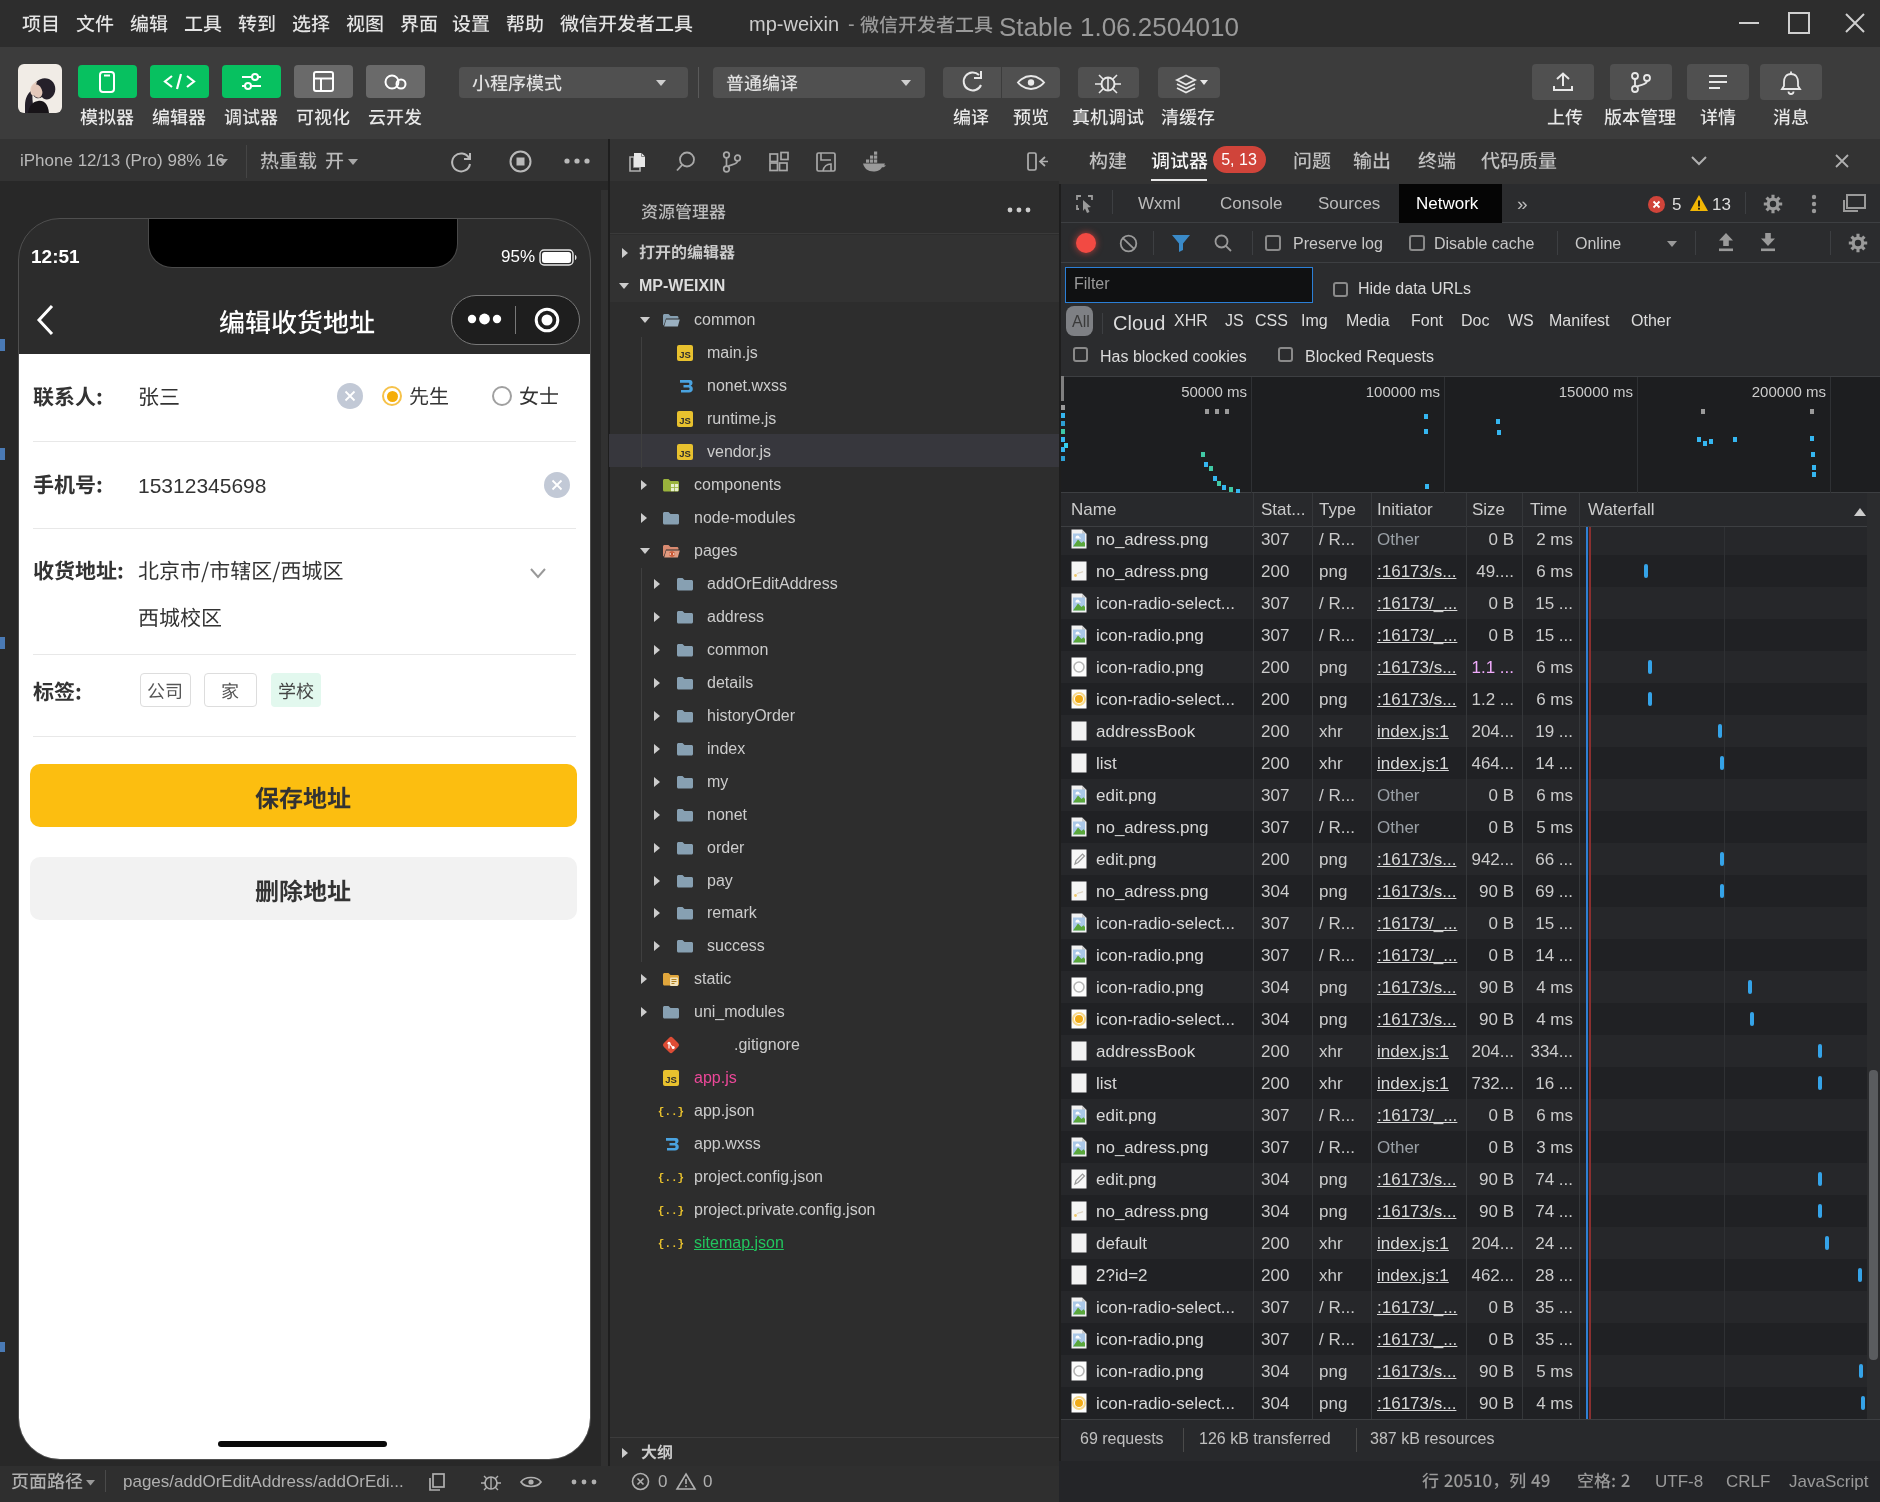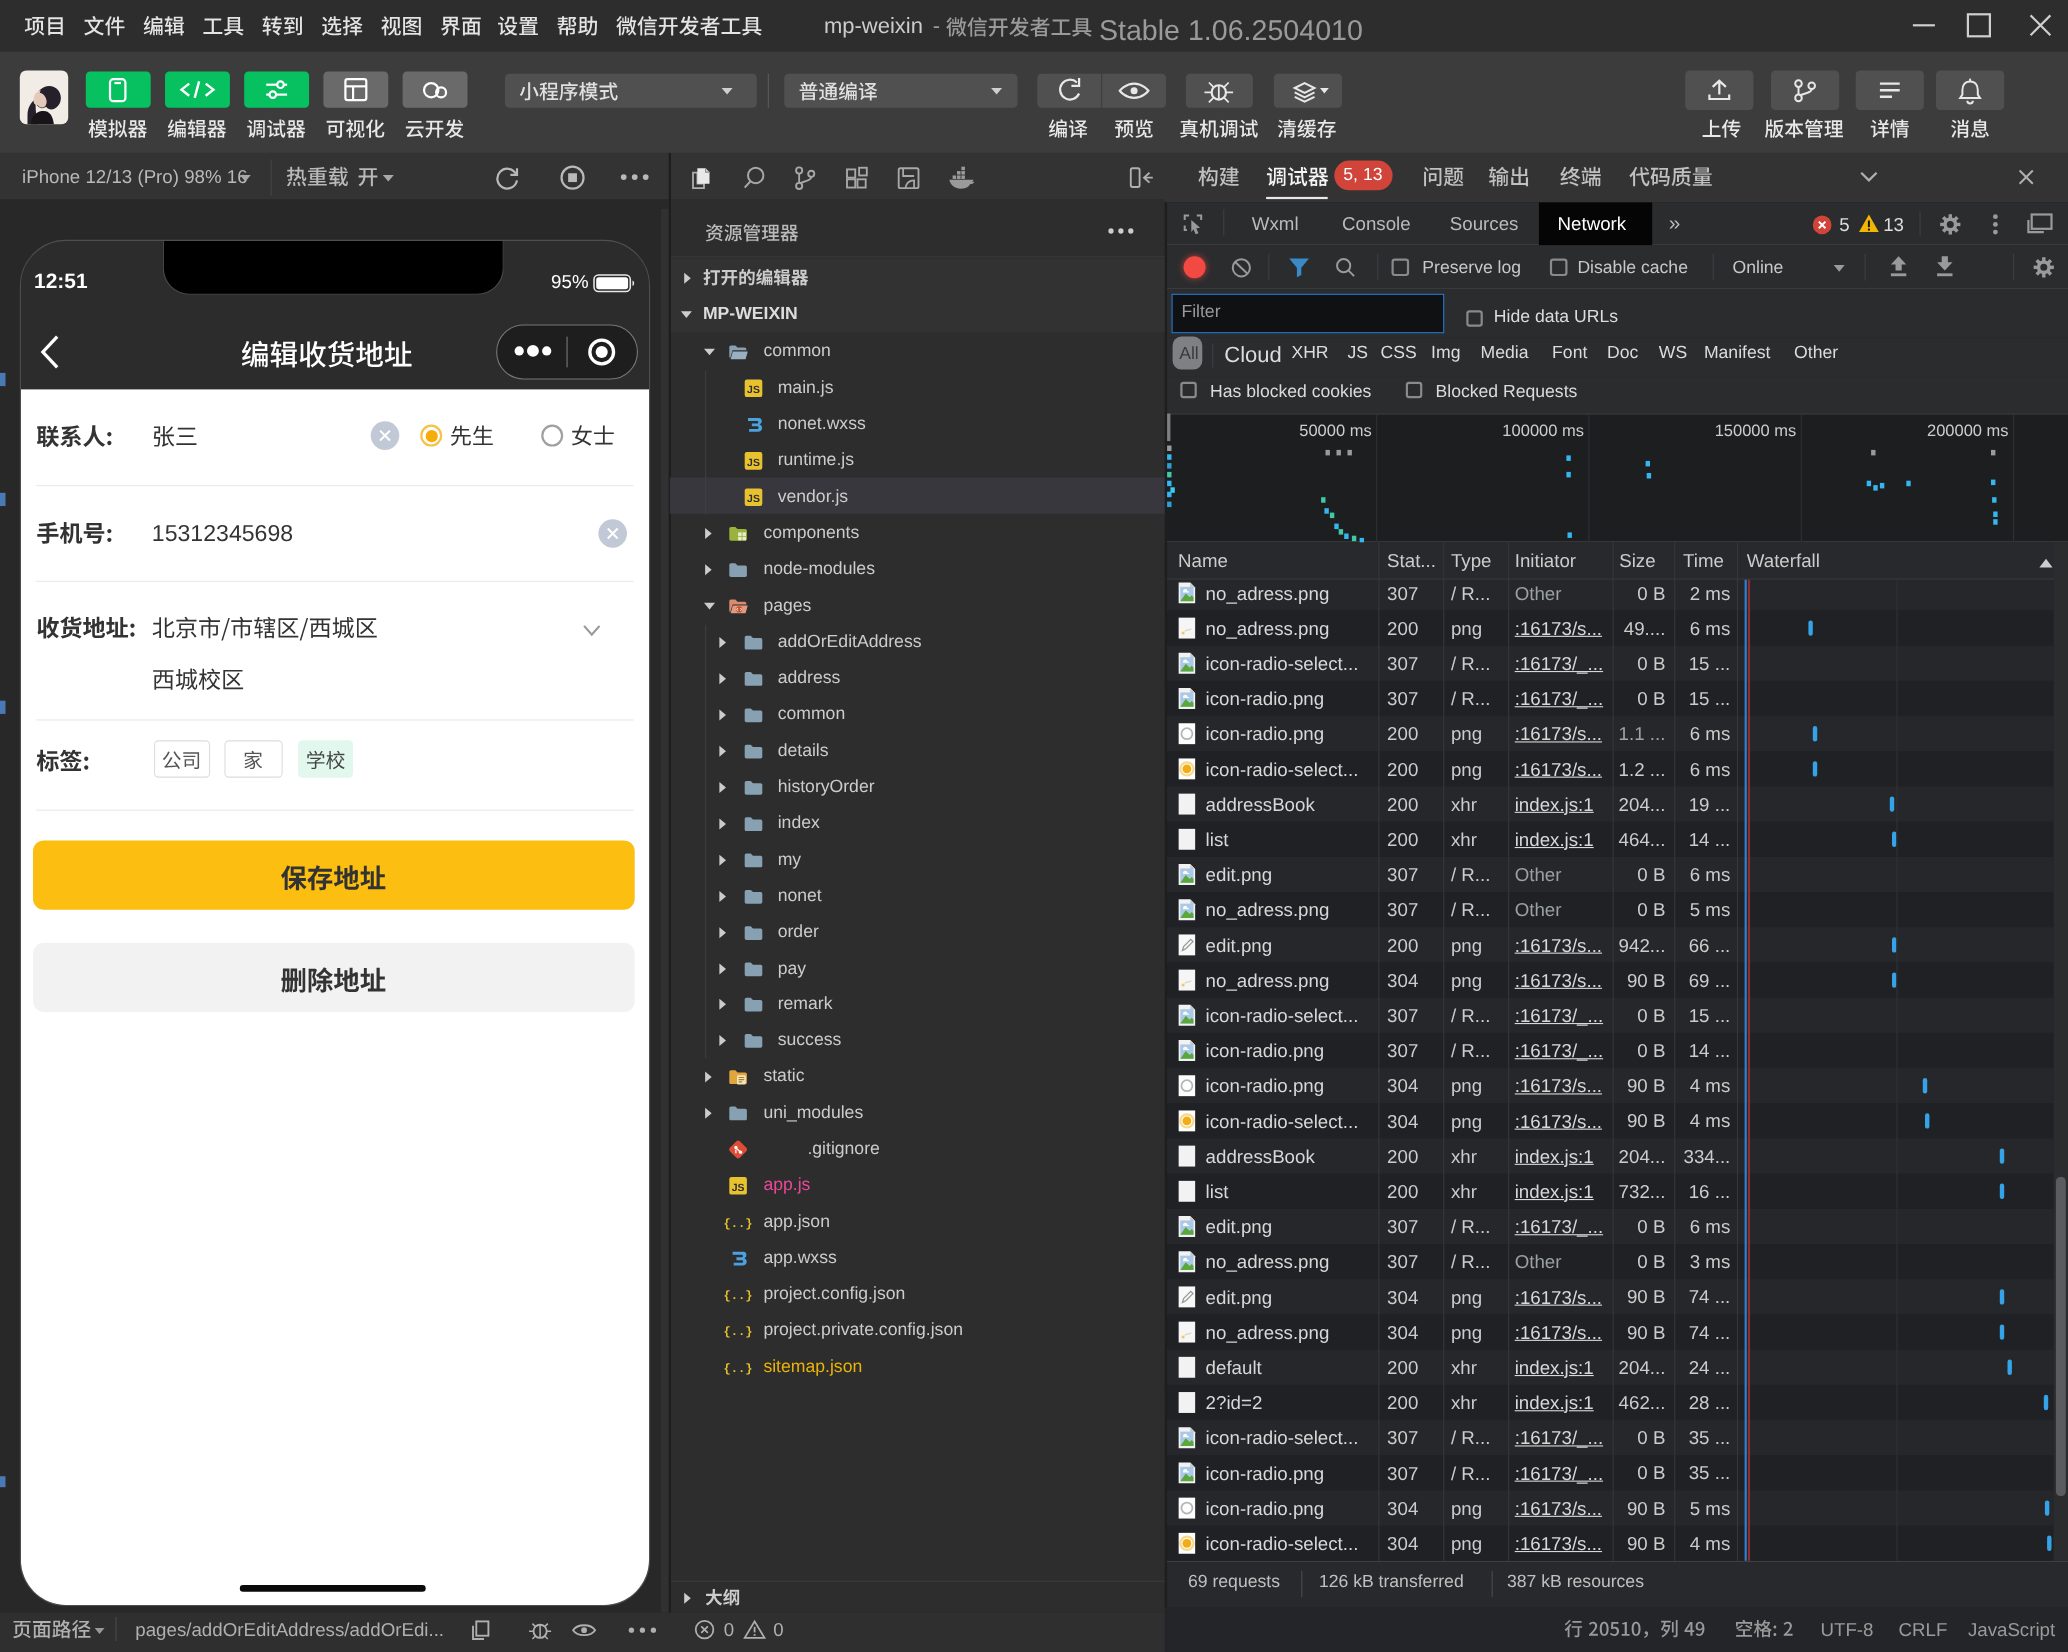--- a/index.html
+++ b/index.html
@@ -846,21 +846,21 @@
       <text x="9" y="13" font-family="Liberation Mono" font-size="11" font-weight="bold" fill="#e8c12e" text-anchor="middle">{..}</text>
     </svg>
     <div class="t" style="left:694px;top:1169px;font-size:16px;color:#cccccc;">project.config.json</div>
     <svg class="ab" style="left:662px;top:1201px;" width="18" height="18" viewBox="0 0 18 18">
       <text x="9" y="13" font-family="Liberation Mono" font-size="11" font-weight="bold" fill="#e8c12e" text-anchor="middle">{..}</text>
     </svg>
     <div class="t" style="left:694px;top:1202px;font-size:16px;color:#cccccc;">project.private.config.json</div>
     <svg class="ab" style="left:662px;top:1234px;" width="18" height="18" viewBox="0 0 18 18">
       <text x="9" y="13" font-family="Liberation Mono" font-size="11" font-weight="bold" fill="#e8c12e" text-anchor="middle">{..}</text>
     </svg>
-    <div class="t" style="left:694px;top:1235px;font-size:16px;color:#eab308;">sitemap.json</div>
+    <div class="t" style="left:694px;top:1235px;font-size:16px;color:#22c55e;text-decoration:underline;">sitemap.json</div>
     <div class="ab" style="left:610px;top:1437px;width:449px;height:1px;background:#3c3c3c;"></div>
     <svg class="ab" style="left:620px;top:1447px;" width="10" height="12" viewBox="0 0 10 12">
       <path d="M2 1 L8 6 L2 11 Z" fill="#cccccc"></path>
     </svg>
     <svg style="position:absolute;left:641px;top:1444px;" width="32" height="19" viewBox="0 0 32 19" fill="#cccccc">
       <use href="#gb5927" transform="translate(0.0,14.1) scale(0.016000,-0.016000)"></use>
       <use href="#gb7eb2" transform="translate(16.0,14.1) scale(0.016000,-0.016000)"></use>
     </svg>
     <div class="ab" style="left:1059px;top:184px;width:821px;height:1277px;background:#242528;"></div>
     <div class="ab" style="left:1059px;top:184px;width:2px;height:1318px;background:#1e1e1e;"></div>
@@ -1074,21 +1074,21 @@
     <div class="t" style="left:1573px;top:627px;font-size:17px;color:#cccccc;transform:translateX(-100%)">15 ...</div>
     <div class="ab" style="left:1061px;top:651px;width:806px;height:32px;background:#26272a;"></div>
     <svg class="ab" style="left:1071px;top:657px;" width="16" height="20" viewBox="0 0 16 20">
       <rect x="0.5" y="0.5" width="15" height="19" fill="#fdfdfd"></rect>
       <circle cx="8" cy="10" r="5" fill="none" stroke="#b5b5b5" stroke-width="1.6"></circle>
     </svg>
     <div class="t" style="left:1096px;top:659px;font-size:17px;color:#d8d8d8;">icon-radio.png</div>
     <div class="t" style="left:1261px;top:659px;font-size:17px;color:#cccccc;">200</div>
     <div class="t" style="left:1319px;top:659px;font-size:17px;color:#cccccc;">png</div>
     <div class="t" style="left:1377px;top:659px;font-size:17px;color:#d8d8d8;text-decoration:underline;">:16173/s...</div>
-    <div class="t" style="left:1514px;top:659px;font-size:17px;color:#a3a3a3;transform:translateX(-100%)">1.1 ...</div>
+    <div class="t" style="left:1514px;top:659px;font-size:17px;color:#f0abfc;transform:translateX(-100%)">1.1 ...</div>
     <div class="t" style="left:1573px;top:659px;font-size:17px;color:#cccccc;transform:translateX(-100%)">6 ms</div>
     <div class="ab" style="left:1648px;top:660px;width:4px;height:14px;background:#35a3e8;border-radius:2px"></div>
     <div class="ab" style="left:1061px;top:683px;width:806px;height:32px;background:#202124;"></div>
     <svg class="ab" style="left:1071px;top:689px;" width="16" height="20" viewBox="0 0 16 20">
       <rect x="0.5" y="0.5" width="15" height="19" fill="#fdfdfd"></rect>
       <circle cx="8" cy="10" r="6" fill="none" stroke="#f8d98a" stroke-width="2"></circle>
       <circle cx="8" cy="10" r="4" fill="#f2ac18"></circle>
     </svg>
     <div class="t" style="left:1096px;top:691px;font-size:17px;color:#d8d8d8;">icon-radio-select...</div>
     <div class="t" style="left:1261px;top:691px;font-size:17px;color:#cccccc;">200</div>

